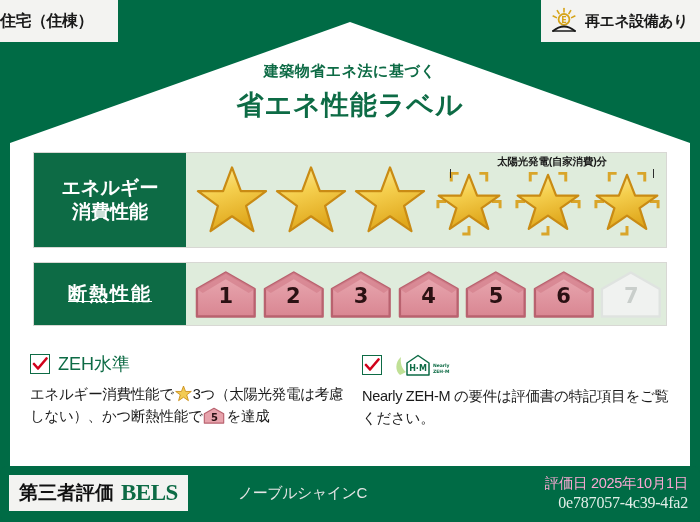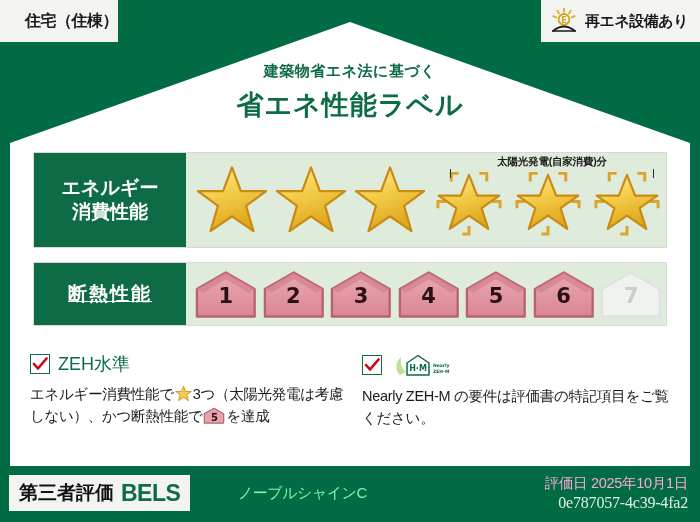--- a/index.html
+++ b/index.html
@@ -15,21 +15,21 @@
   #house-shape{
     position:absolute; left:0; top:0; width:700px; height:522px;
     z-index:1;
   }
 
   
   #type-tag{
     position:absolute; left:0; top:0;
     width:118px; height:42px;
     background:#f3f3f1;
-    display:flex; align-items:center; justify-content:flex-end;
+    display:flex; align-items:center; justify-content:flex-start;
     z-index:5;
   }
   #type-tag span{
     font-size:16px; font-weight:bold; color:#1a1a1a;
     letter-spacing:-0.5px;
   }
 
   
   #renew-badge{
     position:absolute; right:0; top:0;
@@ -149,24 +149,24 @@
   #footer{
     position:absolute; left:0; right:0; bottom:0; height:56px;
     background:#006b45; z-index:7;border-radius:8px;
   }
   #bels-tag{
     position:absolute; left:9px; top:9px; height:36px;
     background:#f3f3f1; display:flex; align-items:center; padding:0 10px; gap:7px;
   }
   #bels-jp{ font-size:19px; font-weight:bold; color:#111; letter-spacing:0px; }
   #bels-en{ font-size:23px; font-weight:bold; color:#0d6b45;
-            font-family:Liberation Sans, sans-serif; letter-spacing:-0.5px; }
+            font-family:Liberation Serif, serif; letter-spacing:-0.5px; }
   #building-name{
     position:absolute; left:238px; top:18px;
-    font-size:15px; color:#86efac; letter-spacing:-0.5px;
+    font-size:15px; color:#e5e5e5; letter-spacing:-0.5px;
   }
   #eval-date{
     position:absolute; right:12px; top:8px;
     font-size:14.5px; color:#f9a8d4; letter-spacing:-0.3px;
   }
   #eval-id{
     position:absolute; right:12px; top:28px;
     font-size:16px; color:#e2eee8;
     font-family:Liberation Serif, serif; letter-spacing:-0.2px;
   }

